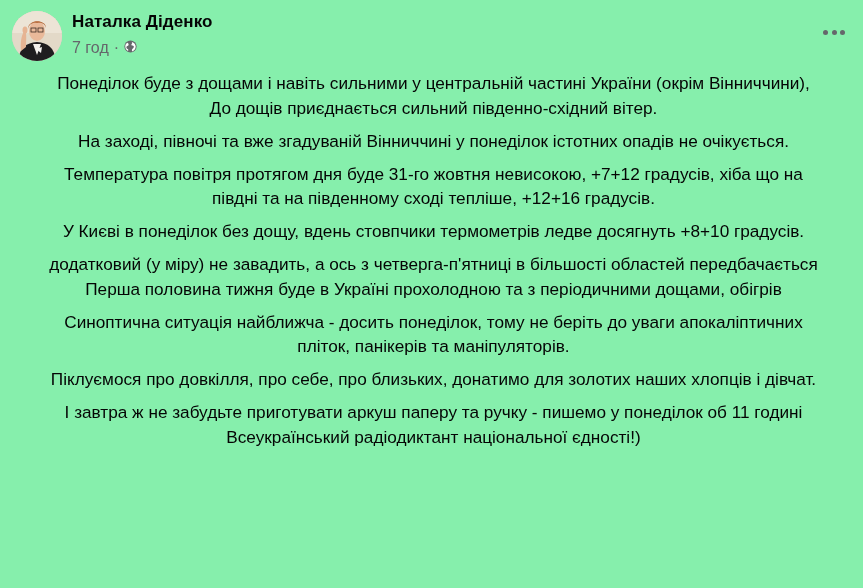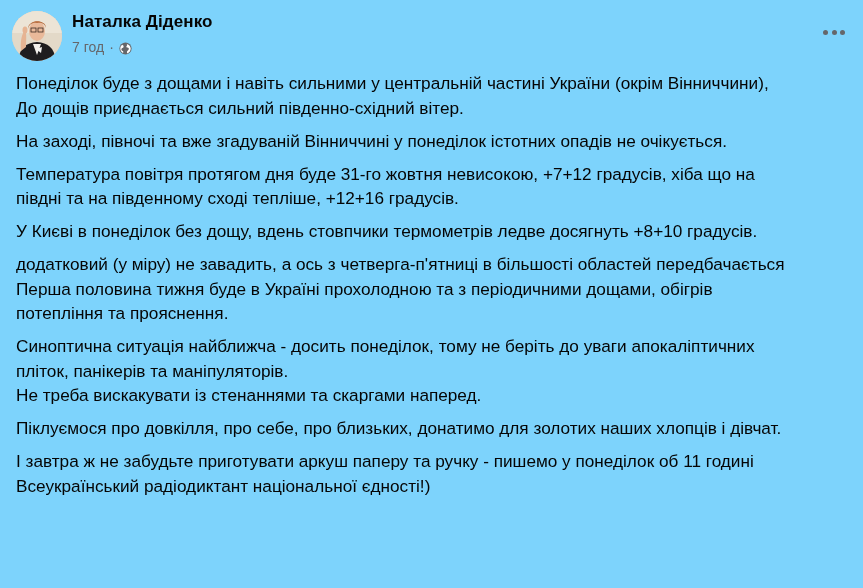--- a/index.html
+++ b/index.html
@@ -8,21 +8,21 @@
       height: 588px;
       background: #ffffff;
       overflow: hidden;
       font-family: "Liberation Sans", "DejaVu Sans", sans-serif;
       color: #050505;
     }
     .post {
       position: relative;
       width: 863px;
       height: 588px;
-      background: #7dd3fc;
+      background: #86efac;
     }
     .post-header {
       position: absolute;
       left: 0;
       top: 0;
       width: 863px;
       height: 64px;
     }
     .avatar {
       position: absolute;
@@ -44,22 +44,22 @@
       font-weight: bold;
       color: #050505;
       cursor: pointer;
       letter-spacing: 0.1px;
     }
     .meta {
       position: absolute;
       left: 72px;
       top: 39px;
       display: flex;
-      align-items: flex-end;
-      font-size: 14px;
+      align-items: flex-start;
+      font-size: 16px;
       color: #65676b;
     }
     .meta .time { cursor: pointer; }
     .meta .dot { margin: 0 5px; }
     .meta .globe { width: 13px; height: 13px; display: inline-block; }
     .more-button {
       position: absolute;
       right: 14px;
       top: 22px;
       width: 28px;
@@ -79,21 +79,21 @@
     .more-button { width: 22px; right: 18px; }
     .post-body {
       position: absolute;
       left: 16px;
       top: 71px;
       width: 835px;
       font-size: 17.2px;
       line-height: 24.5px;
       color: #050505;
     }
-    .para { margin-bottom: 8.5px; }
+    .para { margin-bottom: 8.5px; text-align: center; }
     .line { display: block; white-space: nowrap; }
   </style>
 </head>
 <body>
 
 <div class="post">
   <div class="post-header">
     <div class="avatar">
       <svg viewBox="0 0 50 50">
         <rect width="50" height="50" fill="#e3d9c8"></rect>
@@ -139,26 +139,24 @@
     <div class="para">
       <span class="line">Температура повітря протягом дня буде 31-го жовтня невисокою, +7+12 градусів, хіба що на</span>
       <span class="line">півдні та на південному сході тепліше, +12+16 градусів.</span>
     </div>
     <div class="para">
       <span class="line">У Києві в понеділок без дощу, вдень стовпчики термометрів ледве досягнуть +8+10 градусів.</span>
     </div>
     <div class="para">
       <span class="line">додатковий (у міру) не завадить, а ось з четверга-п'ятниці в більшості областей передбачається</span>
       <span class="line">Перша половина тижня буде в Україні прохолодною та з періодичними дощами, обігрів</span>
-      <span class="line">потепління та прояснення.</span>
     </div>
     <div class="para">
       <span class="line">Синоптична ситуація найближча - досить понеділок, тому не беріть до уваги апокаліптичних</span>
       <span class="line">пліток, панікерів та маніпуляторів.</span>
-      <span class="line">Не треба вискакувати із стенаннями та скаргами наперед.</span>
     </div>
     <div class="para">
       <span class="line">Піклуємося про довкілля, про себе, про близьких, донатимо для золотих наших хлопців і дівчат.</span>
     </div>
     <div class="para">
       <span class="line">І завтра ж не забудьте приготувати аркуш паперу та ручку - пишемо у понеділок об 11 годині</span>
       <span class="line">Всеукраїнський радіодиктант національної єдності!)</span>
     </div>
   </div>
 </div>

